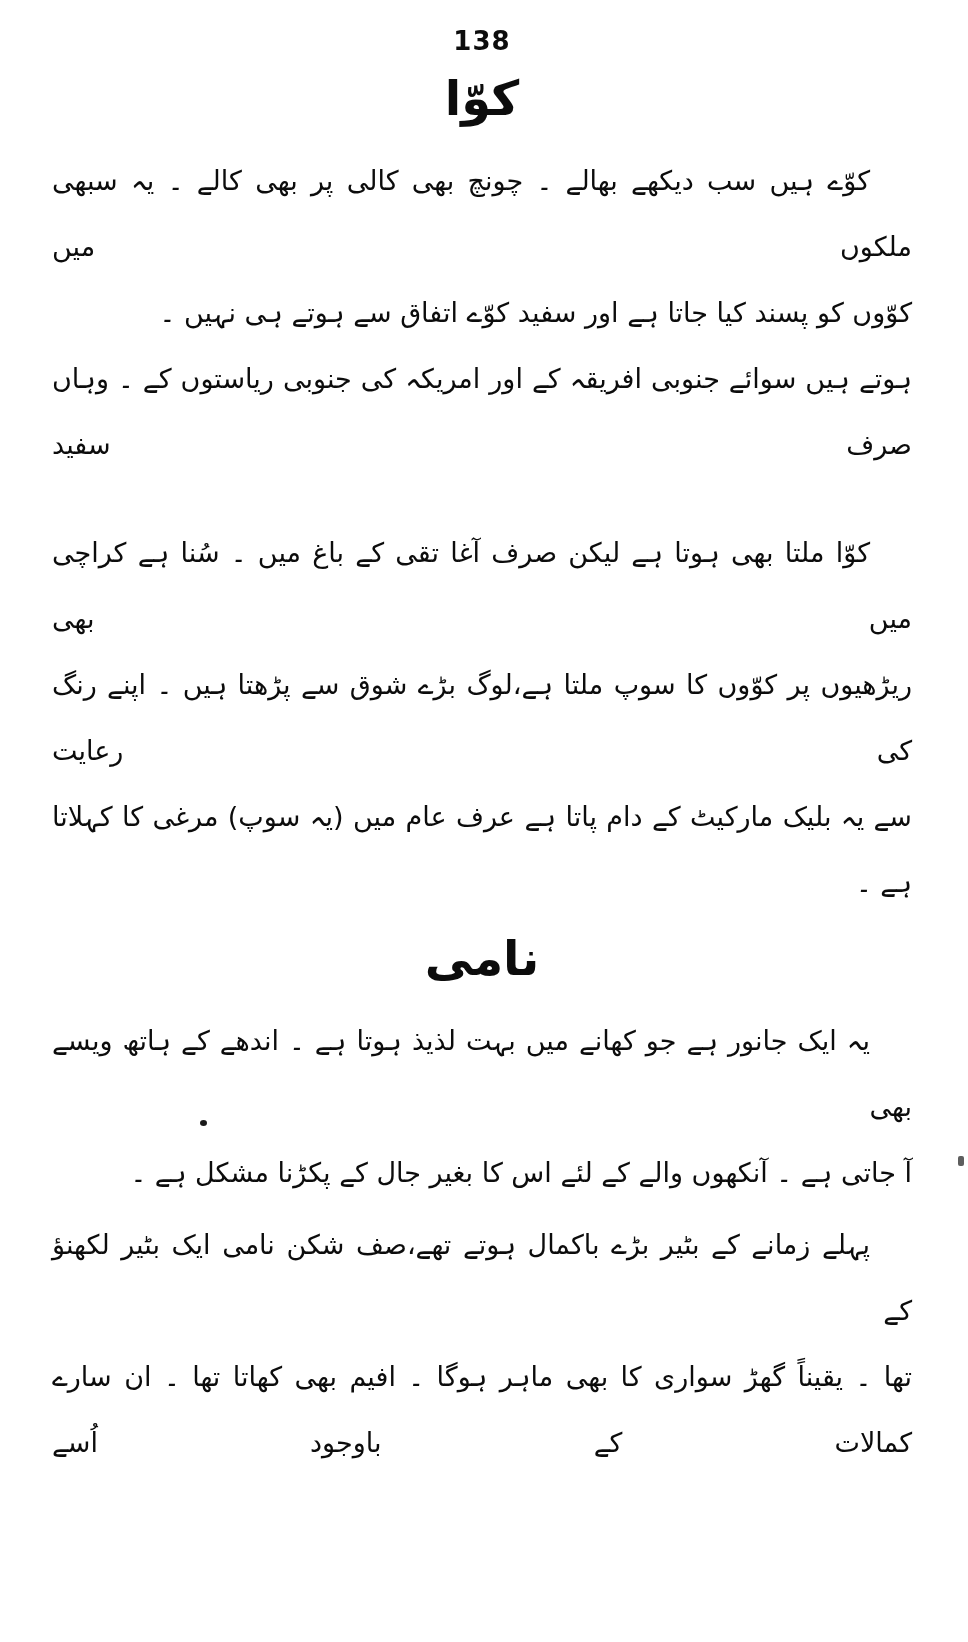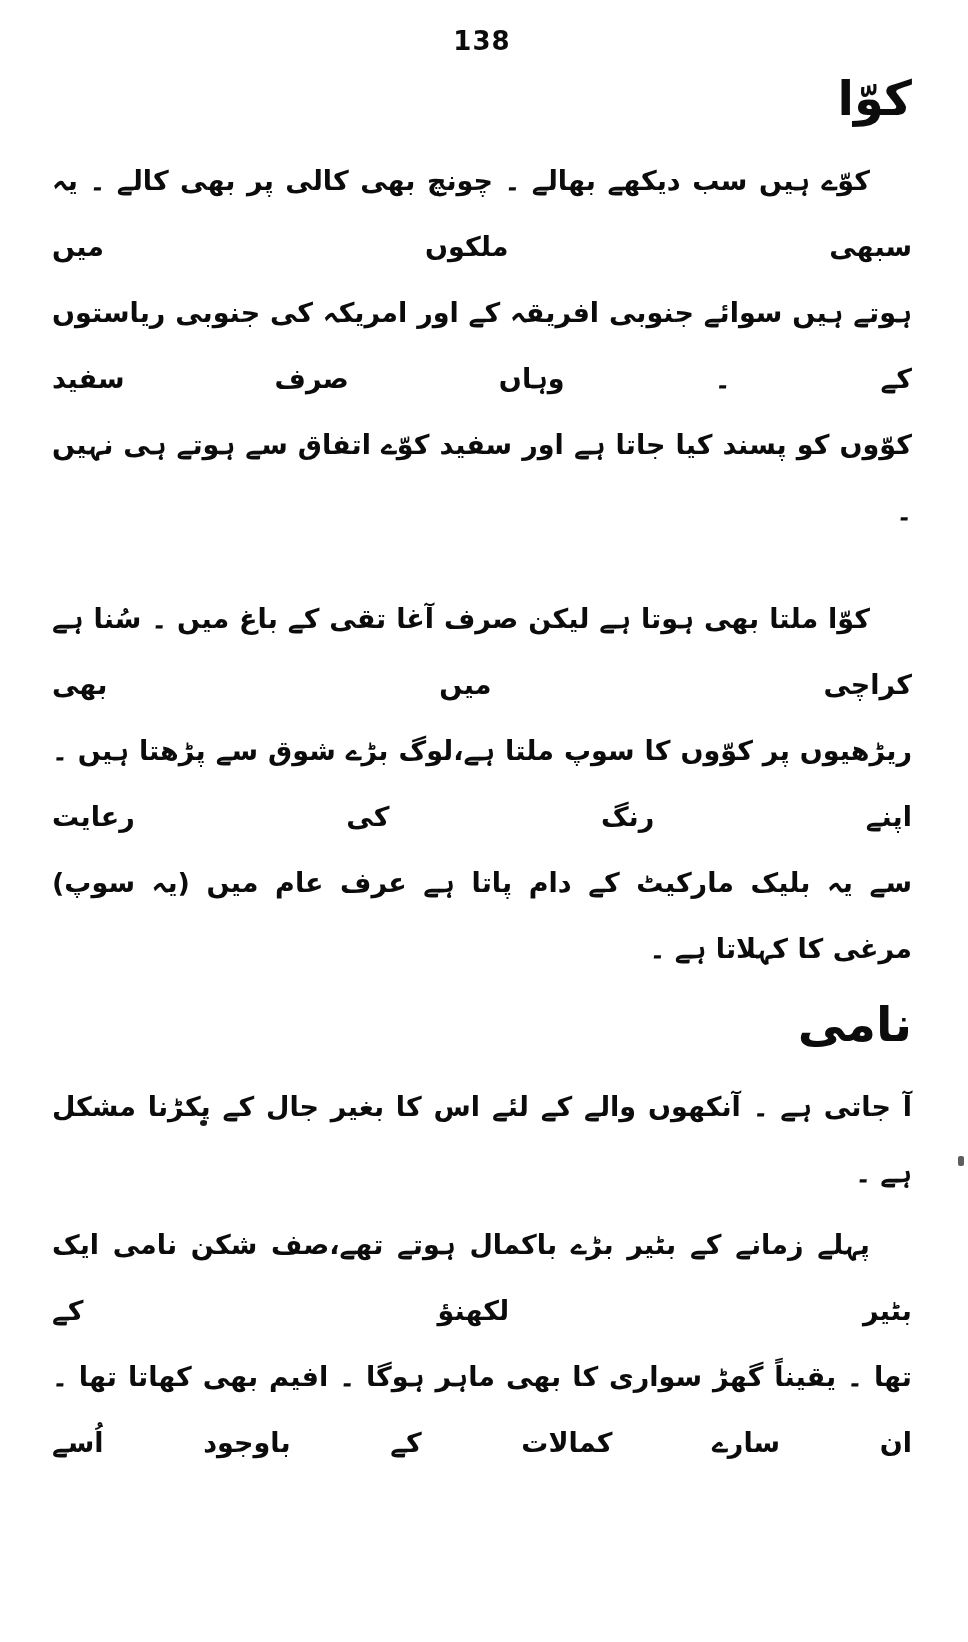--- a/index.html
+++ b/index.html
@@ -22,33 +22,34 @@
   }
   .page-number {
     direction: ltr;
     text-align: center;
     font-size: 26px;
     font-weight: 700;
     letter-spacing: 1px;
     margin: 0 0 10px 0;
   }
   .section-heading {
+    text-align: center;
     font-size: 48px;
     font-weight: 700;
     line-height: 64px;
     margin: 10px 0 18px 0;
   }
   .para {
     margin: 0 0 12px 0;
   }
   .para.gap-lg { margin-bottom: 42px; }
   .para.gap-sm { margin-bottom: 6px; }
   .line {
     font-size: 27px;
-    font-weight: 700;
+    font-weight: 400;
     line-height: 66px;
     white-space: normal;
     text-align: justify;
     text-align-last: justify;
     -moz-text-align-last: justify;
   }
   .line.first { text-indent: 42px; }
   .line.last {
     text-align-last: right;
     -moz-text-align-last: right;
@@ -65,33 +66,34 @@
 <body>
 
 <div class="page">
 
   <div class="page-number">138</div>
 
   <div class="section-heading">کوّا</div>
 
   <div class="para gap-lg">
     <div class="line first">کوّے ہیں سب دیکھے بھالے ۔ چونچ بھی کالی پر بھی کالے ۔ یہ سبھی ملکوں میں</div>
+    <div class="line last">کوّوں کو پسند کیا جاتا ہے اور سفید کوّے اتفاق سے ہوتے ہی نہیں ۔</div>
     <div class="line">ہوتے ہیں سوائے جنوبی افریقہ کے اور امریکہ کی جنوبی ریاستوں کے ۔ وہاں صرف سفید</div>
-    <div class="line last">کوّوں کو پسند کیا جاتا ہے اور سفید کوّے اتفاق سے ہوتے ہی نہیں ۔</div>
   </div>
 
   <div class="para gap-sm">
     <div class="line first">کوّا ملتا بھی ہوتا ہے لیکن صرف آغا تقی کے باغ میں ۔ سُنا ہے کراچی میں بھی</div>
     <div class="line">ریڑھیوں پر کوّوں کا سوپ ملتا ہے،لوگ بڑے شوق سے پڑھتا ہیں ۔ اپنے رنگ کی رعایت</div>
     <div class="line last">سے یہ بلیک مارکیٹ کے دام پاتا ہے عرف عام میں (یہ سوپ) مرغی کا کہلاتا ہے ۔</div>
   </div>
 
   <div class="section-heading">نامی</div>
 
   <div class="para gap-sm">
+    <div class="line first">یہ ایک جانور ہے جو کھانے میں بہت لذیذ ہوتا ہے ۔ اندھے کے ہاتھ ویسے بھی</div>
     <div class="line last">آ جاتی ہے ۔ آنکھوں والے کے لئے اس کا بغیر جال کے پکڑنا مشکل ہے ۔</div>
   </div>
 
   <div class="para gap-sm">
     <div class="line first">پہلے زمانے کے بٹیر بڑے باکمال ہوتے تھے،صف شکن نامی ایک بٹیر لکھنؤ کے</div>
     <div class="line">تھا ۔ یقیناً گھڑ سواری کا بھی ماہر ہوگا ۔ افیم بھی کھاتا تھا ۔ ان سارے کمالات کے باوجود اُسے</div>
 
   </div>
 
   <div class="speckle s1"></div>

